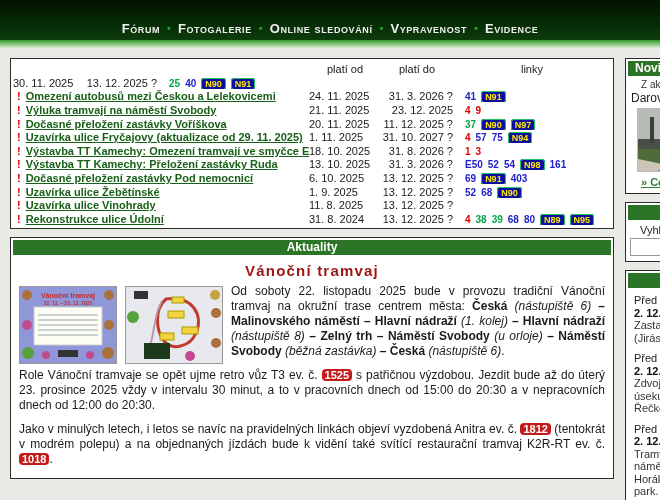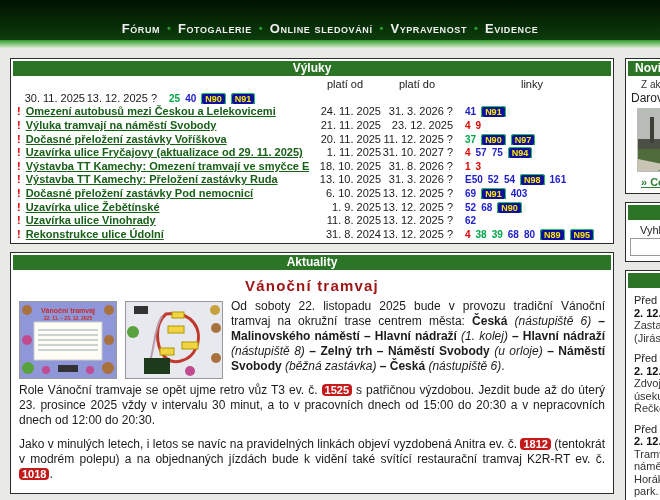--- a/index.html
+++ b/index.html
@@ -20,21 +20,21 @@
   .box{background:#fff;border:1px solid #2b2b2b;padding:2px}
   .box-head{background:#2c7526;color:#fff;font-weight:bold;font-size:12px;height:15px;line-height:15px;text-align:center}
   .main-col{position:absolute;left:10px;top:58px;width:604px}
   .sidebar{position:absolute;left:625px;top:58px;width:228px}
   .sidebar .box-head{text-align:left;padding-left:7px}
   
   .thead,.vrow{display:flex;align-items:center;font-size:11px}
   .thead{height:14px;color:#222;margin-top:1px}
   .vrow{height:13.6px}
   .c1{width:292px;white-space:nowrap;overflow:hidden;padding-left:4px}
-  .c2{width:72px;text-align:right;white-space:nowrap;color:#1a1a1a}
+  .c2{width:72px;text-align:left;white-space:nowrap;color:#1a1a1a}
   .c3{width:72px;text-align:right;white-space:nowrap;color:#1a1a1a}
   .c4{flex:1;padding-left:12px;white-space:nowrap;overflow:hidden}
   .thead .c2,.thead .c3{text-align:center}
   .thead .c4{text-align:center;padding-left:0}
   .mark{color:#e00000;font-weight:bold;margin-right:5px}
   .rtitle{color:#186018;font-weight:bold;text-decoration:underline;font-size:11px}
   .ln{font-weight:bold;font-size:10px;margin-right:5px}
   .ln-tram{color:#e00000}.ln-trolleybus{color:#00a648}.ln-bus{color:#2121cc}
   .chip-night{background:#0d0d9e;color:#ffe900;font-weight:bold;font-size:9px;
     padding:0 3px;border-radius:3px;border:1px solid #22c55e;margin-right:5px}
@@ -68,21 +68,20 @@
 <body>
 
 <div class="masthead">
   <div class="topnav"><a class="nav-link">Fórum</a><span class="nav-sep">•</span><a class="nav-link">Fotogalerie</a><span class="nav-sep">•</span><a class="nav-link">Online sledování</a><span class="nav-sep">•</span><a class="nav-link">Vypravenost</a><span class="nav-sep">•</span><a class="nav-link">Evidence</a></div>
 </div>
 <div class="band"></div>
 
 <div class="main-col">
 
   <div class="box">
-    <div class="box-head">Výluky</div>
     <div class="thead">
       <div class="c1"></div>
       <div class="c2">platí od</div>
       <div class="c3">platí do</div>
       <div class="c4">linky</div>
     </div>
     <div>
         <div class="vrow">
           <div class="c2">30. 11. 2025</div>
           <div class="c3">13. 12. 2025 ?</div>
@@ -133,21 +132,20 @@
         <div class="vrow">
           <div class="c1"><span class="mark">!</span><a class="rtitle">Uzavírka ulice Žebětínské</a></div>
           <div class="c2">1. 9. 2025</div>
           <div class="c3">13. 12. 2025 ?</div>
           <div class="c4"><span class="ln ln-bus">52</span><span class="ln ln-bus">68</span><span class="chip-night">N90</span></div>
         </div>
         <div class="vrow">
           <div class="c1"><span class="mark">!</span><a class="rtitle">Uzavírka ulice Vinohrady</a></div>
           <div class="c2">11. 8. 2025</div>
           <div class="c3">13. 12. 2025 ?</div>
-          <div class="c4"><span class="ln ln-bus">62</span></div>
         </div>
         <div class="vrow">
           <div class="c1"><span class="mark">!</span><a class="rtitle">Rekonstrukce ulice Údolní</a></div>
           <div class="c2">31. 8. 2024</div>
           <div class="c3">13. 12. 2025 ?</div>
           <div class="c4"><span class="ln ln-tram">4</span><span class="ln ln-trolleybus">38</span><span class="ln ln-trolleybus">39</span><span class="ln ln-bus">68</span><span class="ln ln-bus">80</span><span class="chip-night">N89</span><span class="chip-night">N95</span></div>
         </div>
       </div>
   </div>
 

